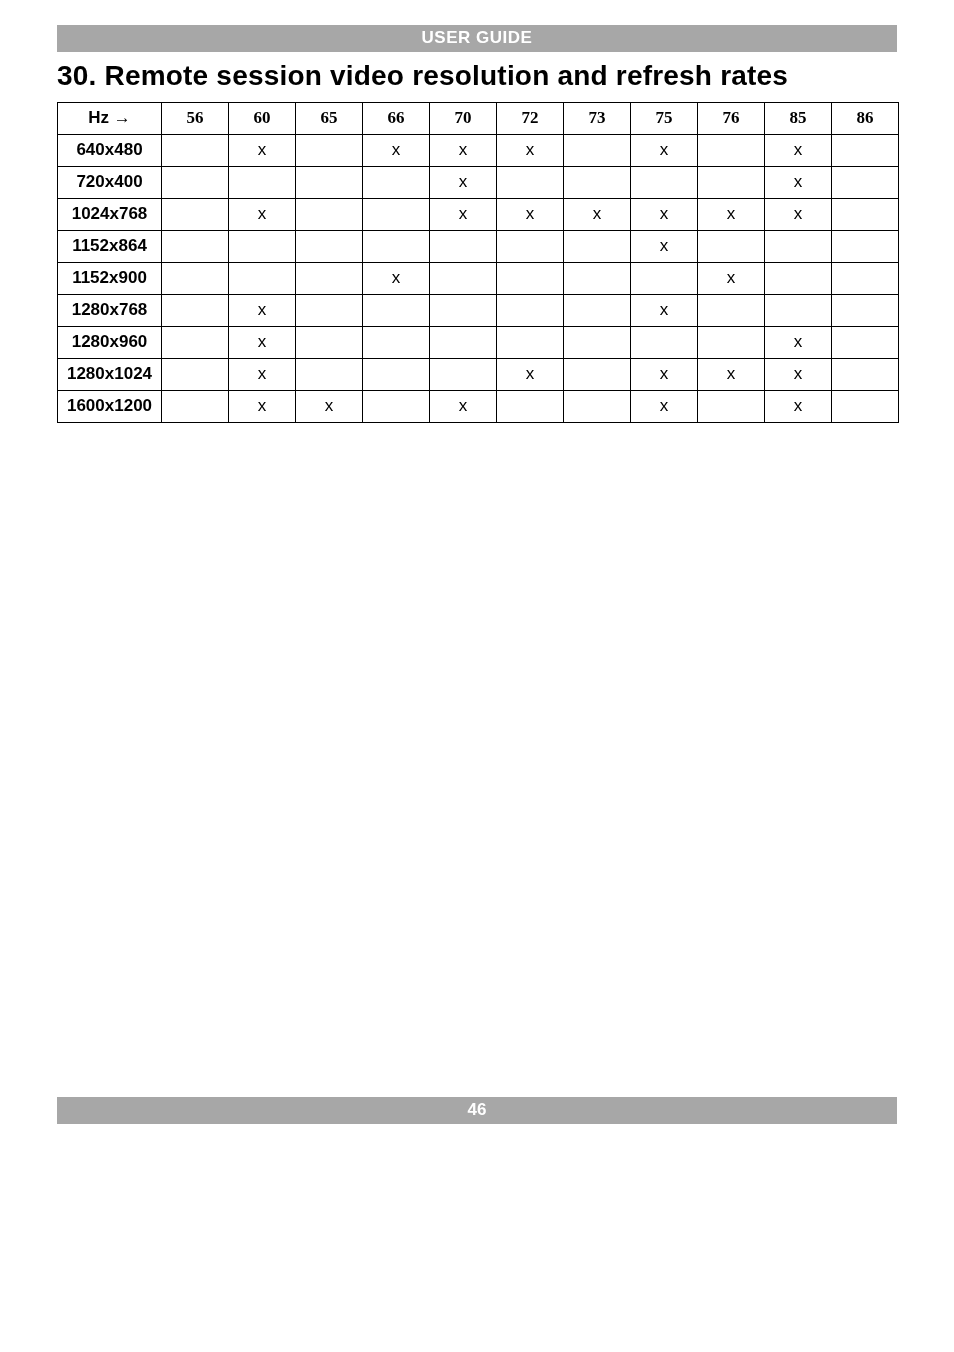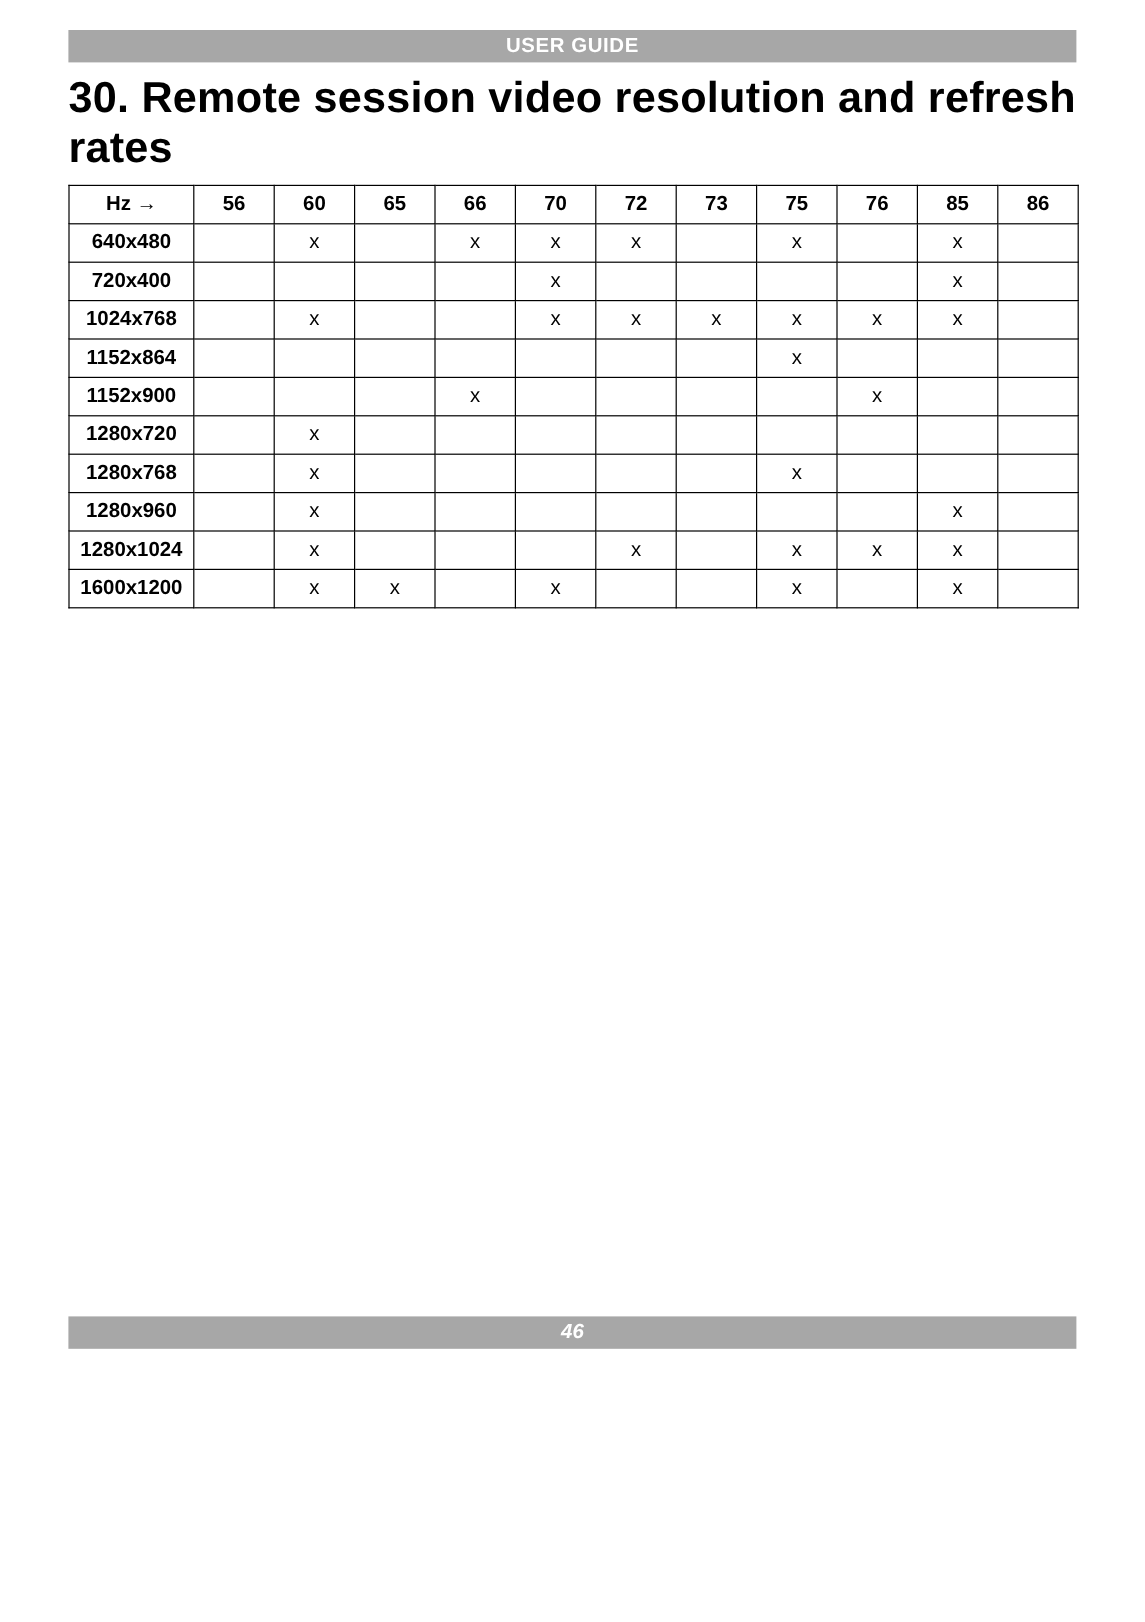--- a/index.html
+++ b/index.html
@@ -21,21 +21,21 @@
   .banner-top {
     background: #a7a7a7;
     color: #fff;
     font-weight: bold;
     font-size: 17px;
     text-align: center;
     padding: 3px 0 4px 0;
     letter-spacing: 0.5px;
   }
   .heading {
-    font-size: 36px;
+    font-size: 28px;
     font-weight: bold;
     margin: 8px 0 10px 0;
     letter-spacing: 0.2px;
   }
   table.res {
     border-collapse: collapse;
     width: 100%;
     table-layout: fixed;
     padding-left: 48px;
   }
@@ -46,41 +46,41 @@
     padding: 5px 0 6px 0;
     vertical-align: middle;
   }
   table.res th.hz {
     width: 104px;
     font-weight: bold;
   }
   table.res th.col {
     width: 67px;
     font-weight: bold;
+    font-family: Liberation Serif, serif;
   }
   table.res th.rowh {
     font-weight: bold;
   }
   table.res td {
     font-weight: normal;
   }
   .footer {
     position: absolute;
     left: 57px;
     right: 57px;
     bottom: 28px;
   }
   .banner-bottom {
     background: #a7a7a7;
     color: #fff;
     font-weight: bold;
     font-size: 17px;
     text-align: center;
     padding: 3px 0 4px 0;
-    font-style: italic;
   }
 </style>
 </head>
 <body>
 
 <div class="page">
 
   <div class="banner-top">USER GUIDE</div>
 
   <div class="heading">30. Remote session video resolution and refresh rates</div>
@@ -167,34 +167,20 @@
           <td>x</td>
           <td></td>
           <td></td>
           <td></td>
           <td></td>
           <td>x</td>
           <td></td>
           <td></td>
         </tr>
         <tr>
-          <th class="rowh">1280x720</th>
-          <td></td>
-          <td>x</td>
-          <td></td>
-          <td></td>
-          <td></td>
-          <td></td>
-          <td></td>
-          <td></td>
-          <td></td>
-          <td></td>
-          <td></td>
-        </tr>
-        <tr>
           <th class="rowh">1280x768</th>
           <td></td>
           <td>x</td>
           <td></td>
           <td></td>
           <td></td>
           <td></td>
           <td></td>
           <td>x</td>
           <td></td>

